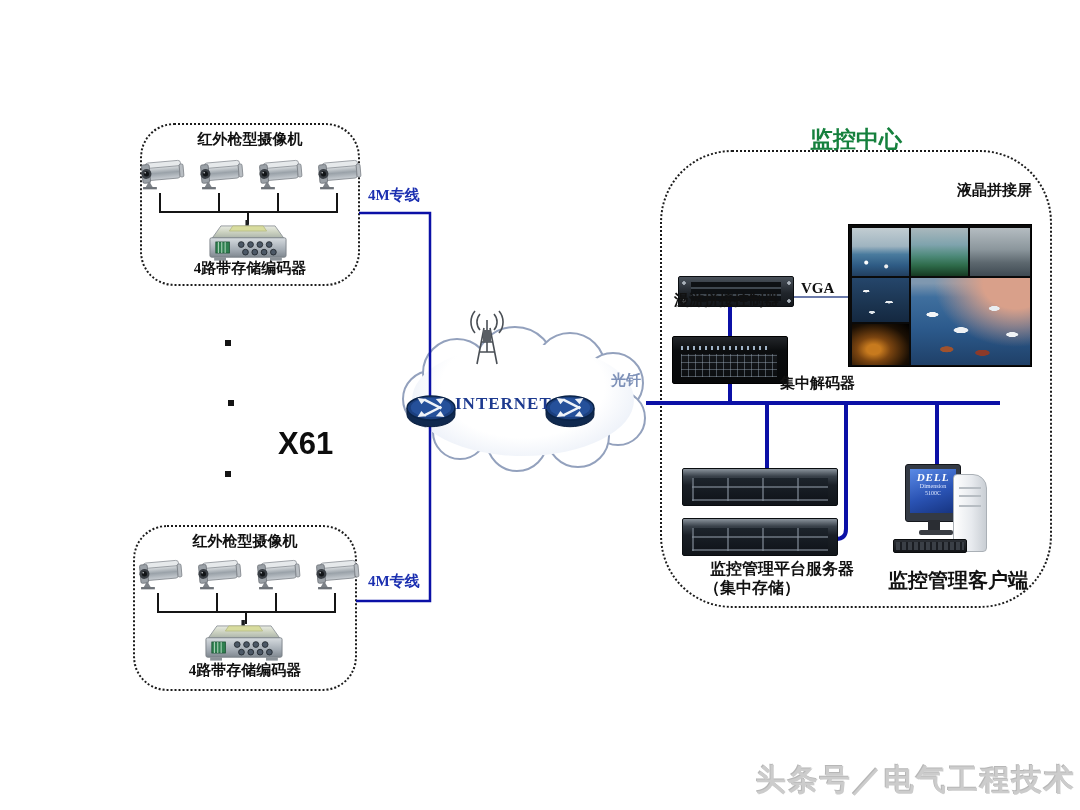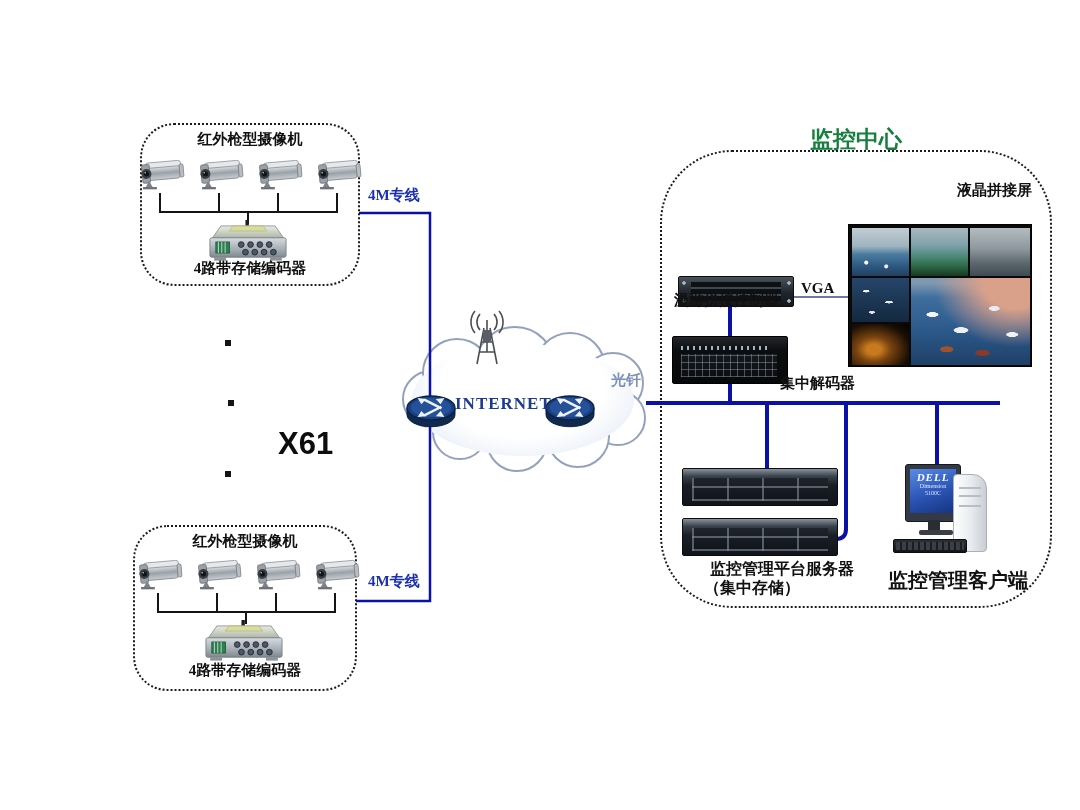--- a/index.html
+++ b/index.html
@@ -326,13 +326,14 @@
   <div class="tower" style="left:953px;top:474px;width:34px;height:78px;">
     <i style="top:12px"></i>
       <i style="top:20px"></i>
       <i style="top:30px"></i>
   </div>
   <div class="keyboard" style="left:893px;top:539px;width:74px;height:14px;">
       <div class="keys"></div>
     </div>
   <div class="dev-label" style="left:888px;top:567px;font-size:20px;">监控管理客户端</div>
 
+  <div class="watermark" style="right:4px;top:760px;">头条号／电气工程技术</div>
 </div>
 
 </body></html>

